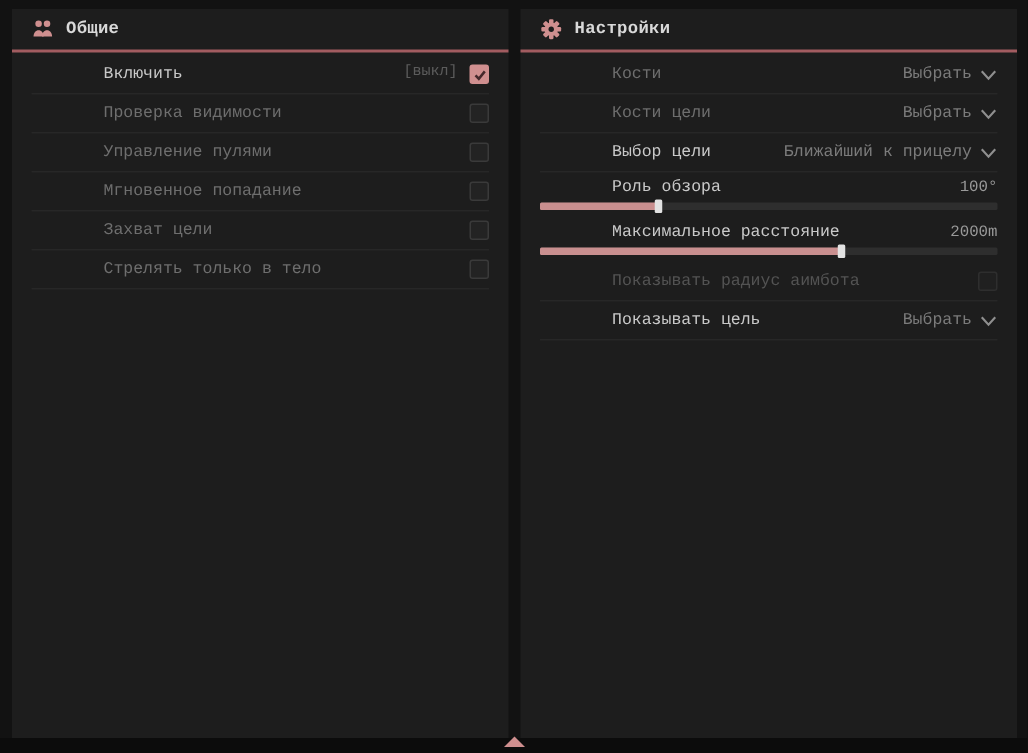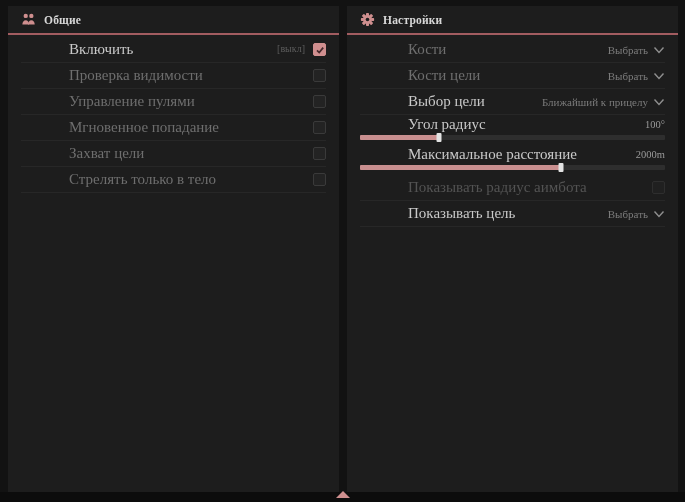--- a/index.html
+++ b/index.html
@@ -1,28 +1,28 @@
 <!DOCTYPE html>
 <html><head>
 <meta charset="utf-8">
 <style>
   html,body{margin:0;padding:0;background:#0f0f0f;}
   .stage{position:relative;width:685px;height:502px;background:#121212;overflow:hidden;
-         font-family:Liberation Serif, serif;}
+         font-family:Liberation Mono, monospace;}
   .panel{position:absolute;top:6px;height:486px;width:331px;background:#1d1d1d;}
   .panel.left{left:8px;}
   .panel.right{left:347px;}
   .panel-header{height:27px;display:flex;align-items:center;gap:8px;padding:0 13px;
                 border-bottom:2px solid #a25c60;}
   .panel-title{color:#d8d8d8;font-size:11.5px;font-weight:bold;letter-spacing:.2px;}
   .hicon{width:15px;height:15px;flex:0 0 auto;display:block;}
   .rows{padding:2px 13px 0 13px;}
   .row{height:25px;display:flex;align-items:center;justify-content:space-between;
        border-bottom:1px solid #272727;}
-  .lbl{font-size:15px;padding-left:48px;}
+  .lbl{font-size:11px;padding-left:48px;}
   .bright{color:#c9c9c9;}
   .dim{color:#6e6e6e;}
   .vdim{color:#535353;}
   .right-group{display:flex;align-items:flex-start;gap:8px;}
   .tag{font-size:10px;color:#5c5c5c;}
   .checkbox{width:11px;height:11px;border-radius:2px;background:#232323;
             border:1px solid #3a3a3a;display:flex;align-items:center;justify-content:center;}
   .checkbox svg{display:none;width:10px;height:10px;}
   .checkbox.on{background:#d08f8f;border-color:#d08f8f;}
   .checkbox.on svg{display:block;}
@@ -157,21 +157,21 @@
         <span class="dd">
           <span class="dd-value">Ближайший к прицелу</span>
           <svg class="chev" viewBox="0 0 12 10">
               <polyline points="1.5,2.5 6,7.5 10.5,2.5" fill="none" stroke="#8f8f8f" stroke-width="1.4"></polyline>
             </svg>
         </span>
       </div>
 
       <div class="row slider-row">
         <div class="slider-head">
-          <span class="lbl bright">Угол радиус</span>
+          <span class="lbl bright">Роль обзора</span>
           <span class="val">100°</span>
         </div>
         <div class="slider-track">
           <div class="slider-fill" style="width: 26%;"></div>
           <div class="slider-thumb" style="left: 26%;"></div>
         </div>
       </div>
 
       <div class="row slider-row">
         <div class="slider-head">

